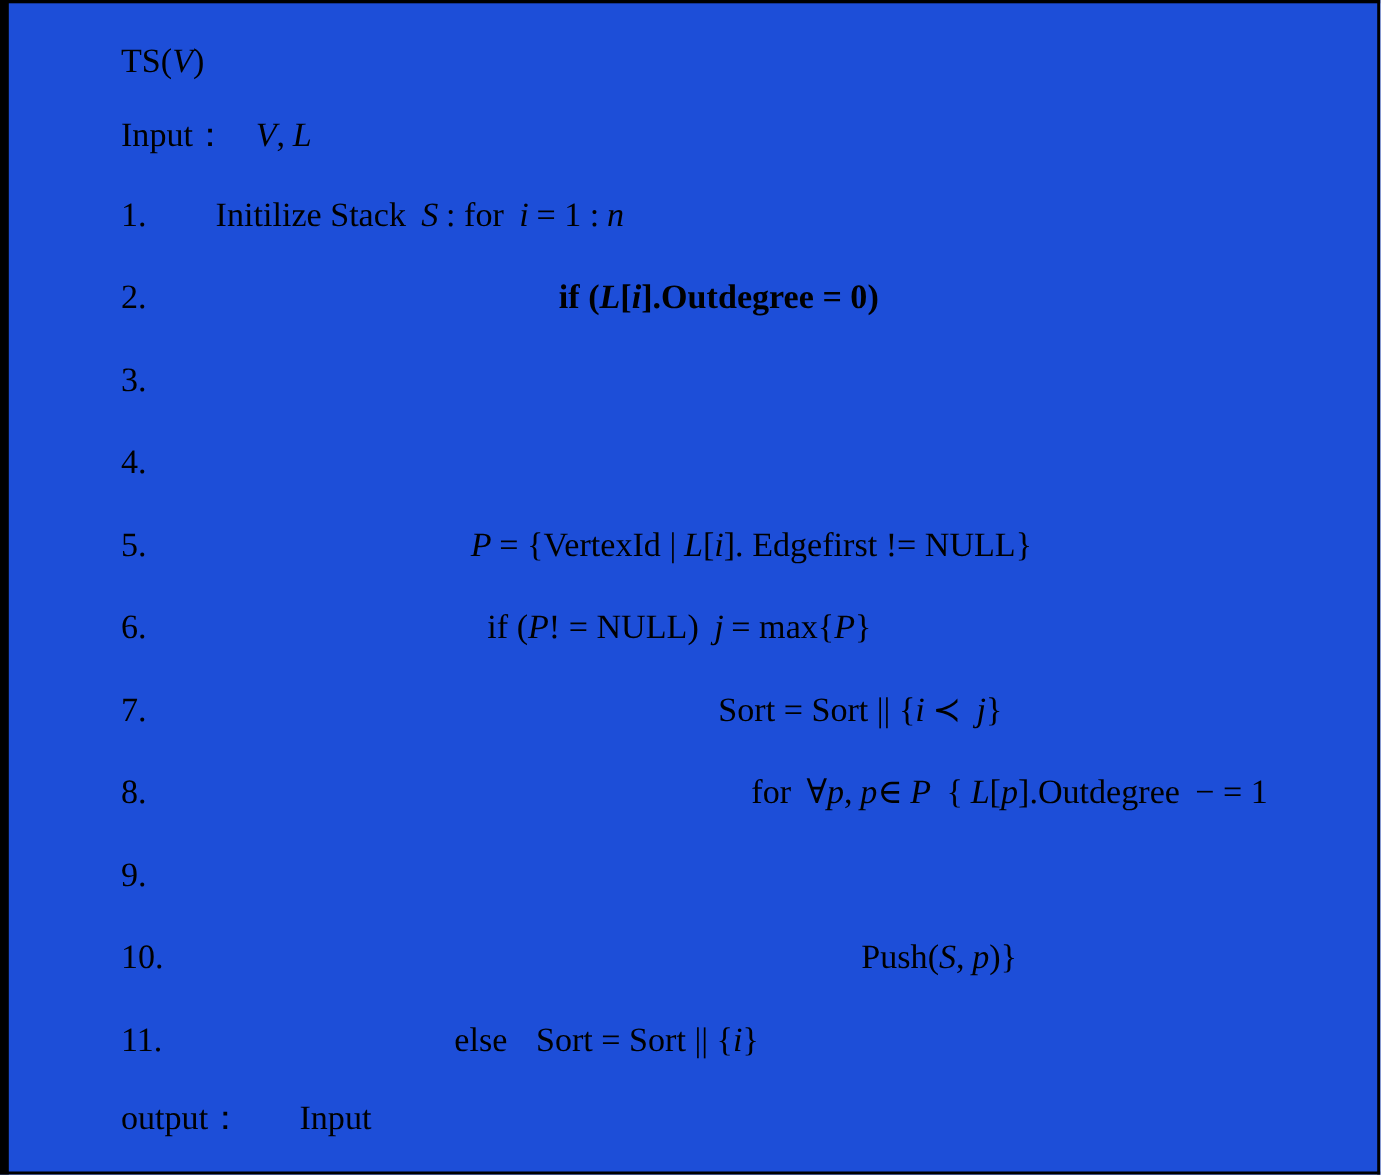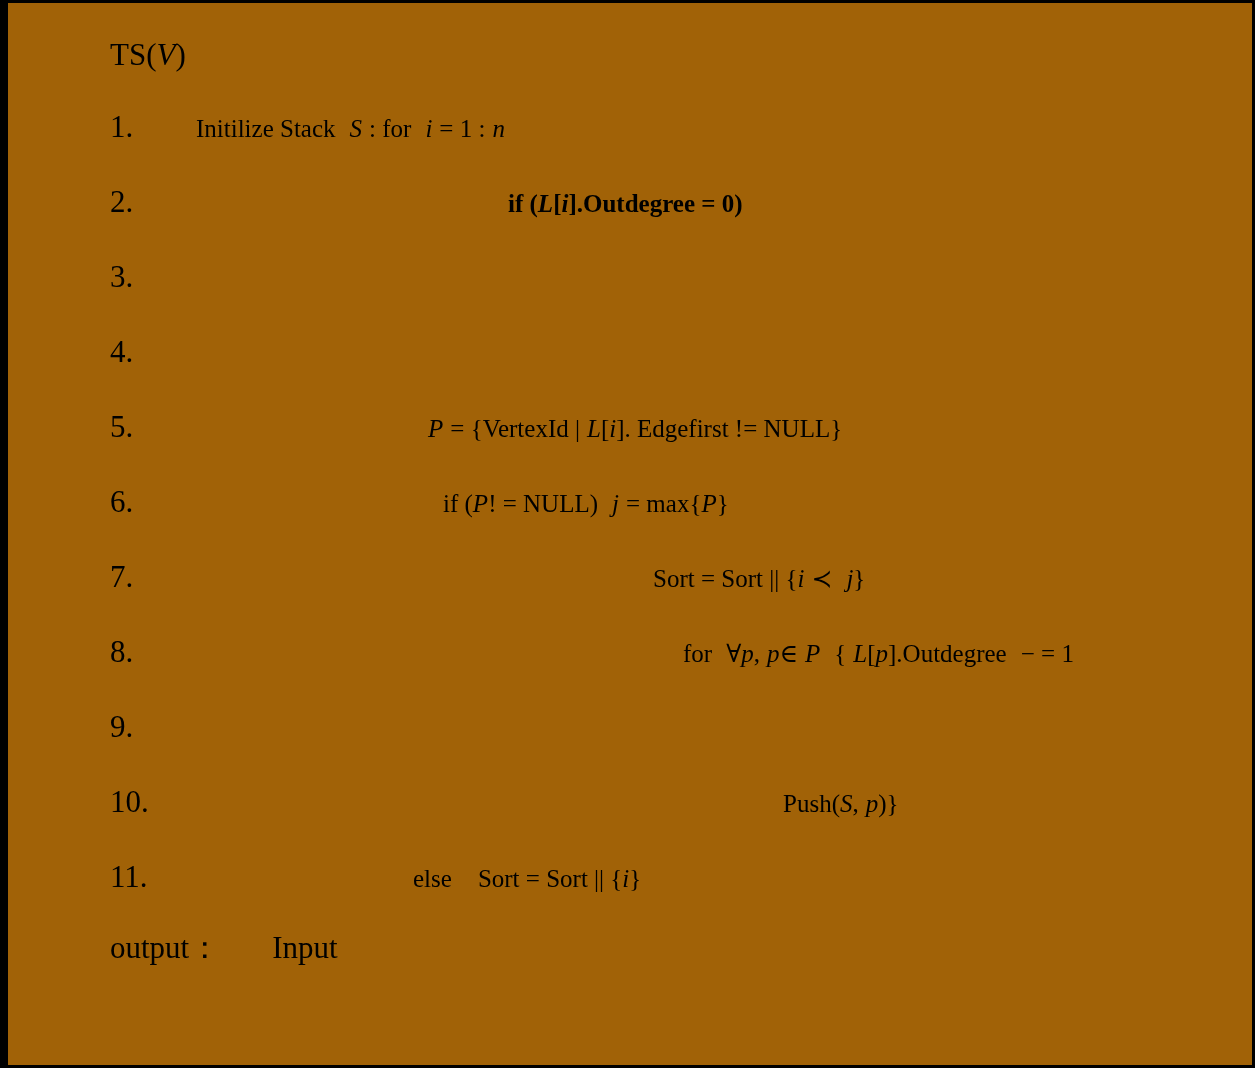--- a/index.html
+++ b/index.html
@@ -9,21 +9,21 @@
     background: #ffffff;
   }
   body {
     font-family: "Liberation Serif", "DejaVu Serif", serif;
   }
 
   #algorithm-figure {
     position: relative;
     width: 1255px;
     height: 1068px;
-    background: #a16207;
+    background: #1d4ed8;
     box-sizing: border-box;
     overflow: hidden;
   }
 
   
   .frame-edge {
     position: absolute;
     background: #000000;
   }
   .frame-left   { left: 0;  top: 0;    width: 8px;  height: 1068px; }
@@ -61,21 +61,21 @@
     width: 78px;
     flex: 0 0 78px;
     padding-left: 102px;
     box-sizing: content-box;
     font-size: 31px;
     text-align: left;
   }
 
   .line-text {
     display: inline-block;
-    font-size: 25px;
+    font-size: 31px;
   }
 
   
   .head-label {
     display: inline-block;
     padding-left: 102px;
     font-size: 31px;
   }
 
   i.v, i.var {
@@ -107,20 +107,23 @@
   <div class="frame-edge frame-top"></div>
   <div class="frame-edge frame-right"></div>
   <div class="frame-edge frame-bottom"></div>
 
   <div class="code-body">
 
     <div class="code-line line-header">
       <span class="head-label"><span>TS</span><span>(</span><i class="v">V</i><span>)</span></span>
     </div>
 
+    <div class="code-line line-header">
+      <span class="head-label"><span>Input：</span><span class="sp-l"></span><i class="v">V</i><span>,</span><span class="sp-s"></span><i class="v">L</i></span>
+    </div>
 
     <div class="code-line">
       <span class="line-no">1.</span>
       <span class="line-text ind-1"><span>Initilize Stack</span><span class="sp-m"></span><i class="v">S</i><span class="sp-s"></span><span>: for</span><span class="sp-m"></span><i class="v">i</i><span class="sp-s"></span><span>= 1 :</span><span class="sp-s"></span><i class="v">n</i></span>
     </div>
 
     <div class="code-line">
       <span class="line-no">2.</span>
       <span class="line-text ind-2"><span>if (</span><i class="v">L</i><span>[</span><i class="v">i</i><span>].Outdegree = 0)</span></span>
     </div>

